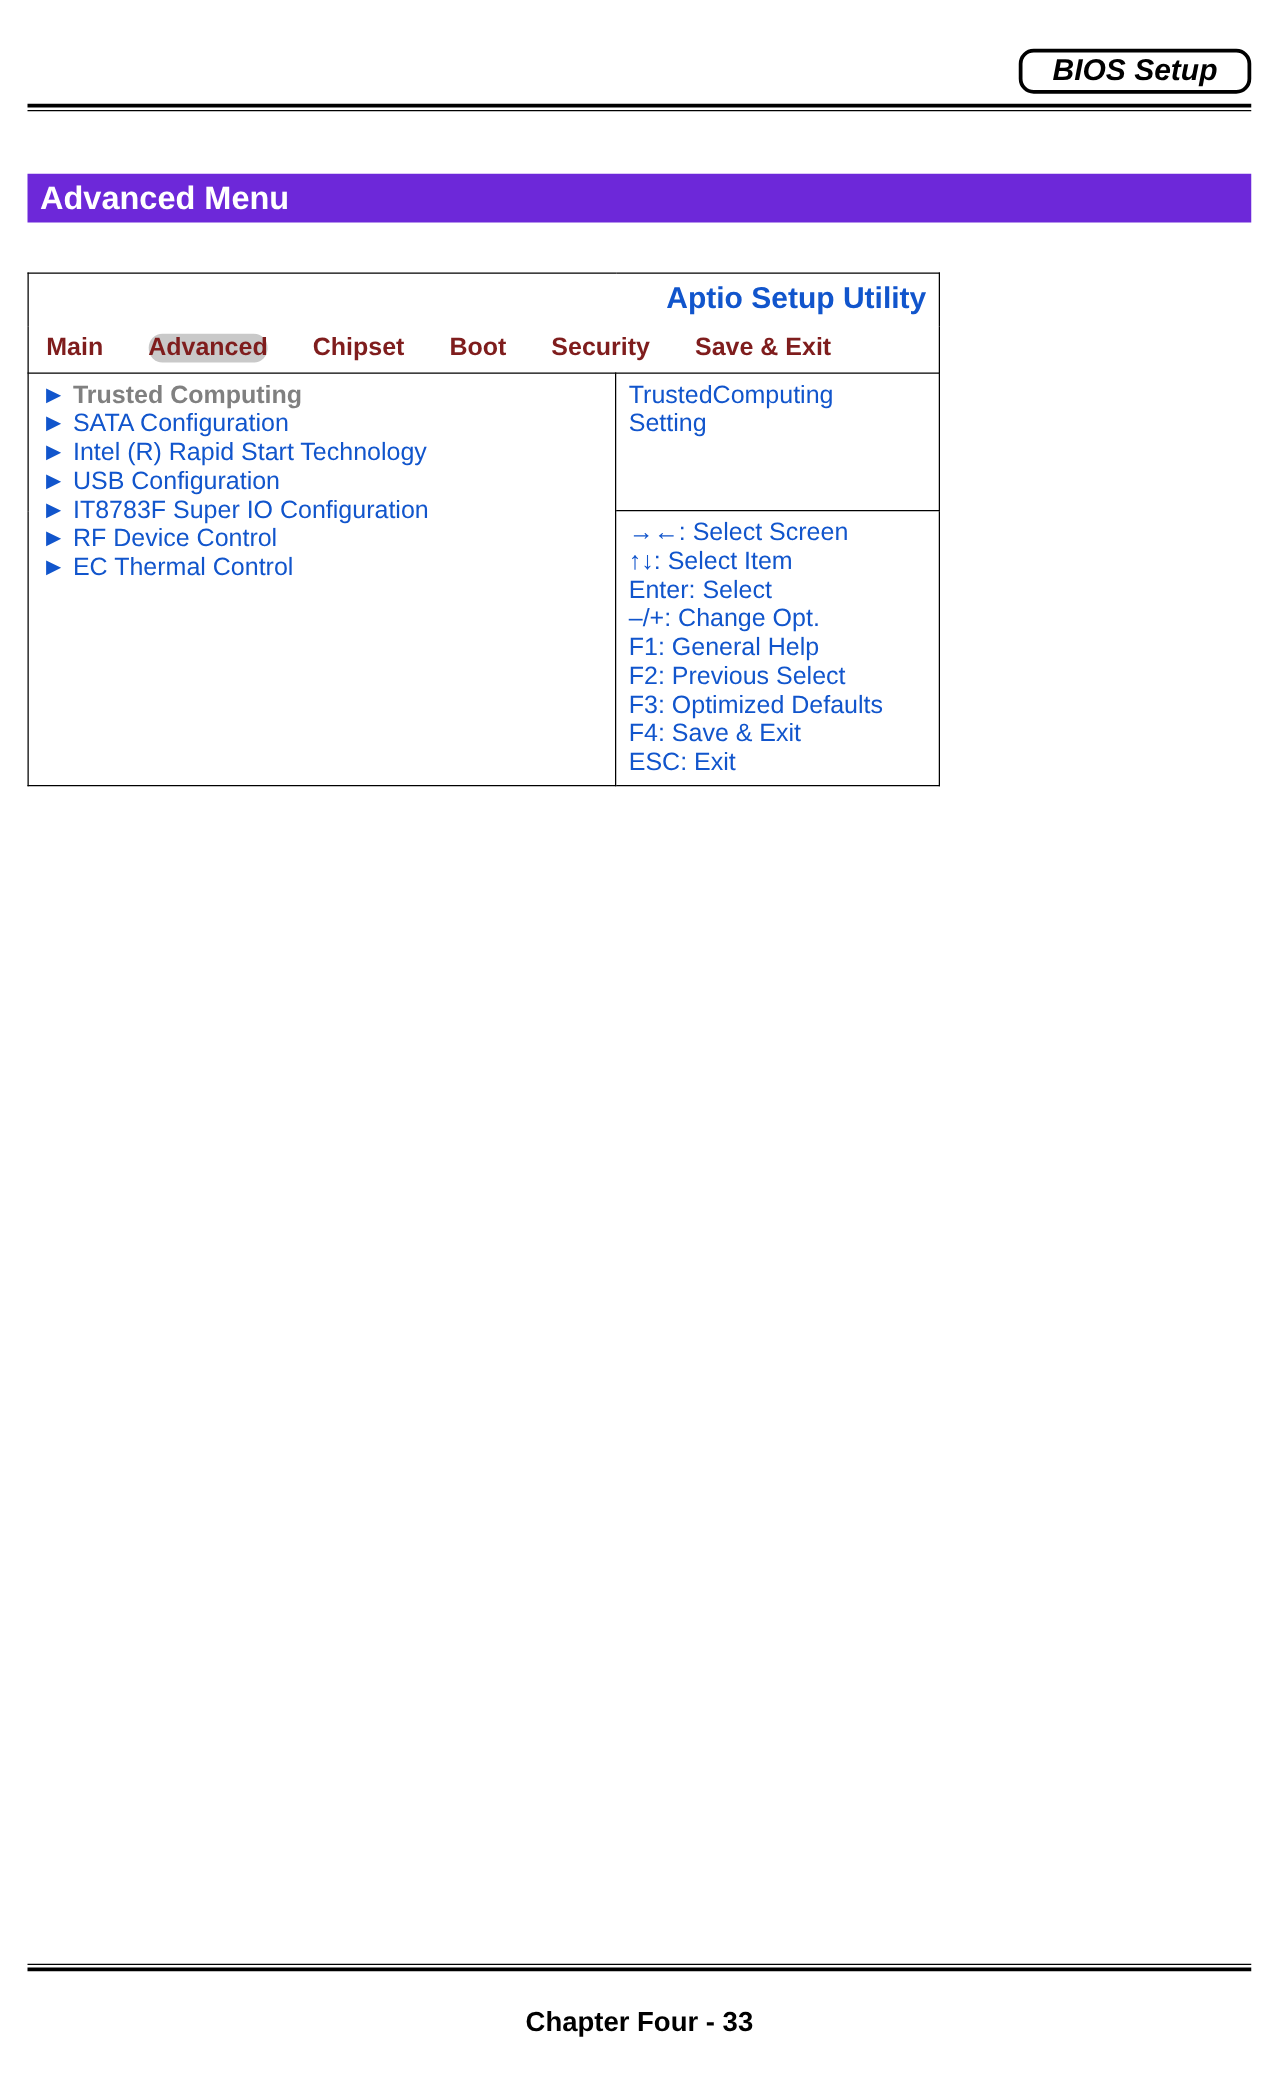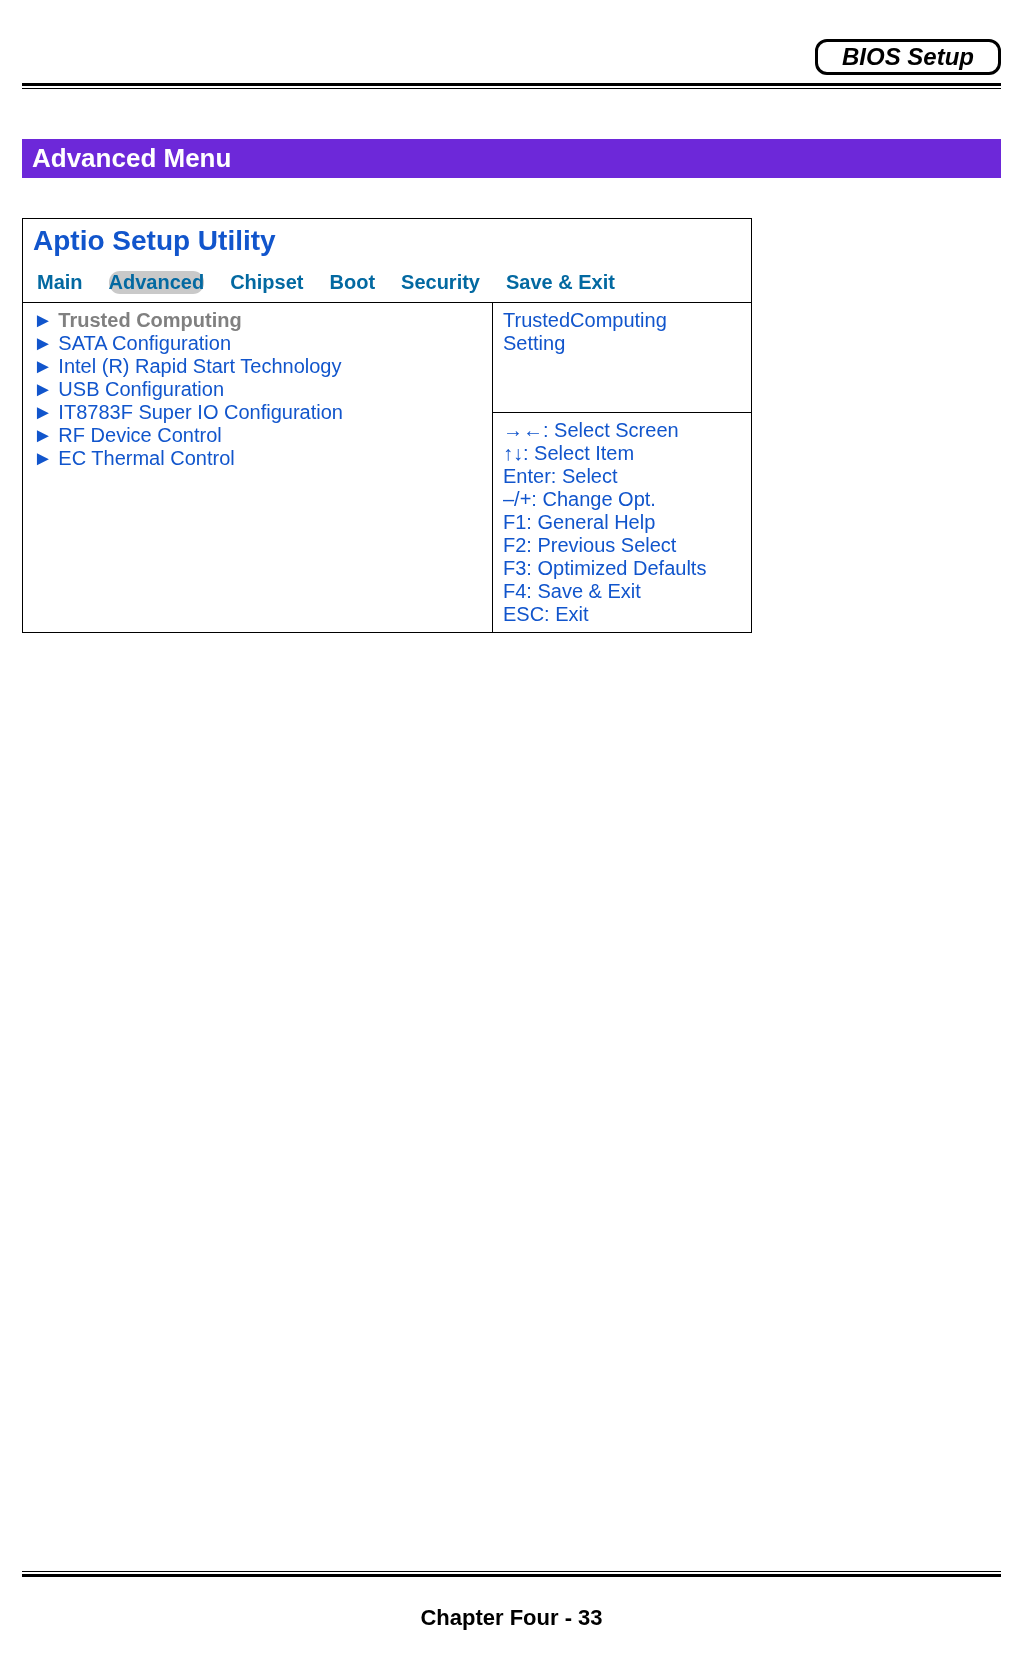--- a/index.html
+++ b/index.html
@@ -48,32 +48,32 @@
       margin-top: 40px;
       width: 730px;
       border-collapse: collapse;
     }
     .bios-table td, .bios-table th {
       border: 1px solid #000;
       vertical-align: top;
       padding: 6px 10px;
     }
     .util-title {
-      text-align: left;
-      font-weight: bold;
-      color: #1155cc;
-      font-size: 28px;
+      text-align: right;
+      font-weight: bold;
+      color: #1155cc;
+      font-size: 24px;
       padding-bottom: 2px;
       border-bottom: none !important;
     }
     .tab-container {
       display: flex;
-      gap: 26px;
-      font-weight: bold;
-      color: #0369a1;
+      gap: 36px;
+      font-weight: bold;
+      color: #7f1d1d;
       font-size: 20px;
       padding: 0 4px 2px 4px;
     }
     .tab-item { white-space: nowrap; }
     .tab-item.active {
       background: #c9c9c9;
       border-radius: 11px;
     }
     .menu-pane {
       color: #1155cc;

